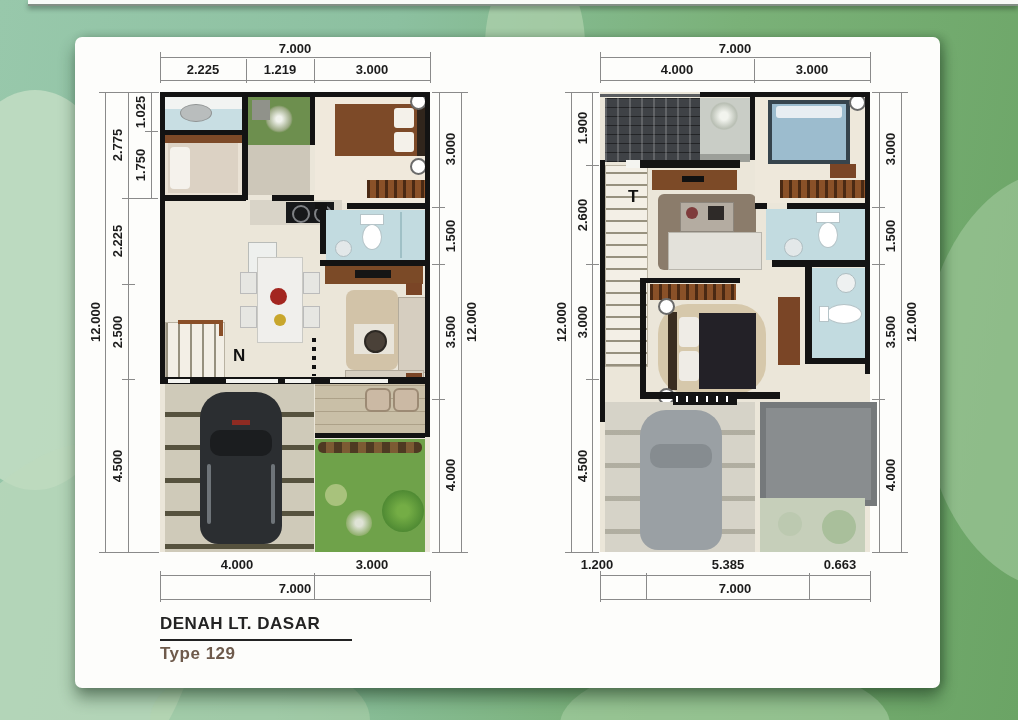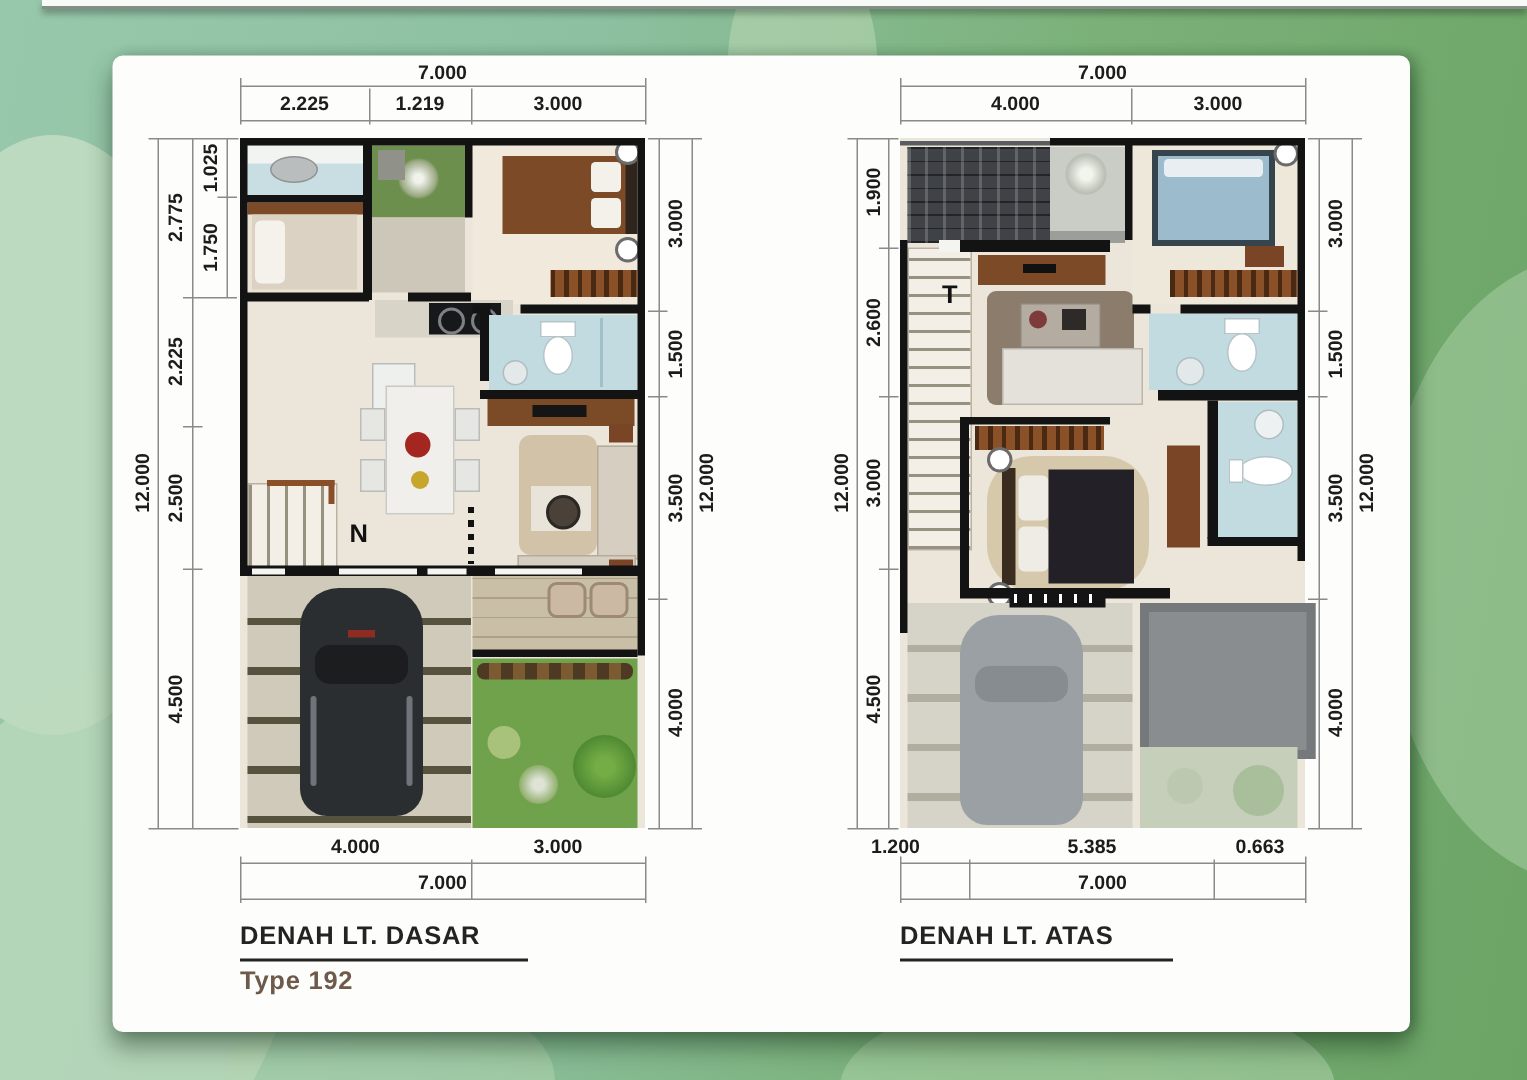--- a/index.html
+++ b/index.html
@@ -301,16 +301,15 @@
     <span class="dimv" style="left:815px;top:199px">1.500</span>
     <span class="dimv" style="left:815px;top:295px">3.500</span>
     <span class="dimv" style="left:815px;top:438px">4.000</span>
     <span class="dimv" style="left:836px;top:285px">12.000</span>
     <span class="dimh" style="left:522px;top:527px">1.200</span>
     <span class="dimh" style="left:653px;top:527px">5.385</span>
     <span class="dimh" style="left:765px;top:527px">0.663</span>
     <span class="dimh" style="left:660px;top:551px">7.000</span>
 
     <div class="title" style="left:85px;top:577px;width:188px">DENAH LT. DASAR</div>
-    <div class="subtitle" style="left:85px;top:607px">Type 192</div>
-    <div class="title" style="left:525px;top:577px;width:178px">DENAH LT. ATAS</div>
+    <div class="subtitle" style="left:85px;top:607px">Type 129</div>
   </div>
 </div>
 
 </body></html>

